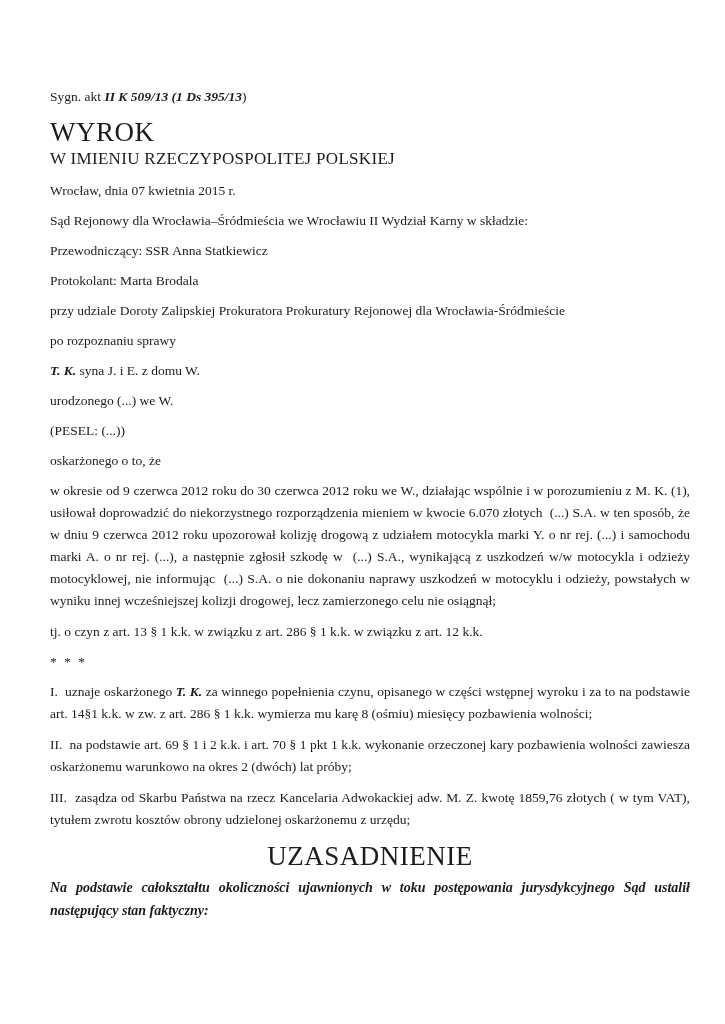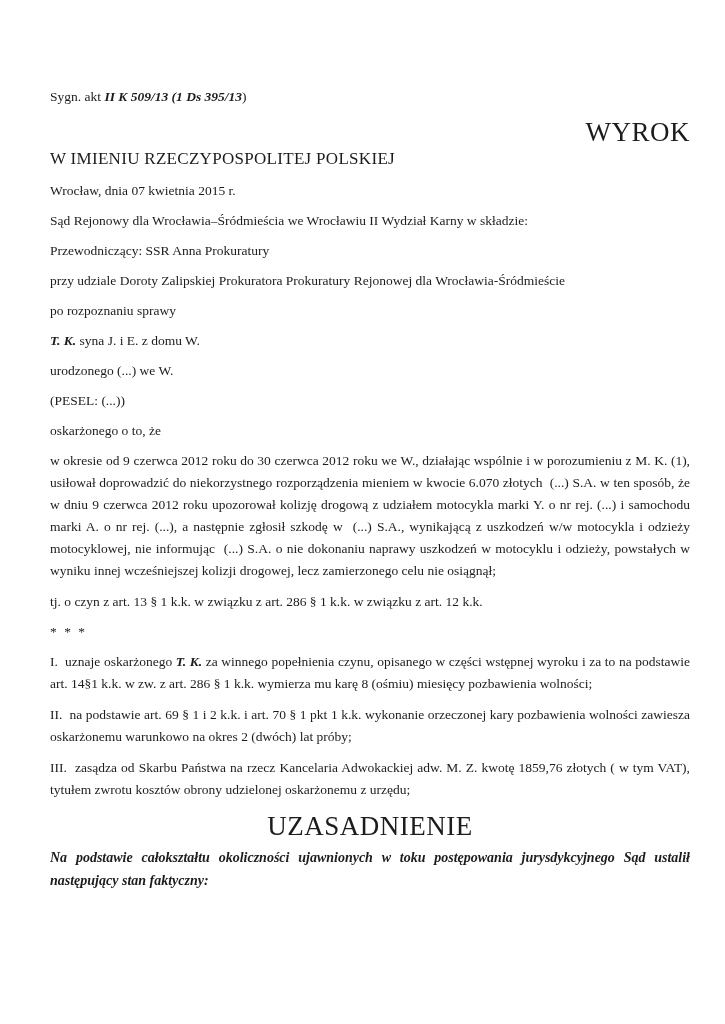--- a/index.html
+++ b/index.html
@@ -30,21 +30,21 @@
   .justify {
     text-align: justify;
     line-height: 22px;
     margin-bottom: 9px;
   }
   .title {
     margin: 2px 0 0 0;
     font-size: 27px;
     font-weight: normal;
     line-height: 32px;
-    text-align: right;
+    text-align: left;
     letter-spacing: 0.5px;
   }
   .subtitle {
     margin: 0 0 10px 0;
     font-size: 17px;
     font-weight: normal;
     line-height: 22px;
     text-align: left;
     letter-spacing: 0.3px;
   }
@@ -79,22 +79,23 @@
 
   <p class="line"><span>Sygn. akt </span><span class="bi">II K 509/13 (1 Ds 395/13</span><span>)</span></p>
 
   <h1 class="title">WYROK</h1>
   <h2 class="subtitle">W IMIENIU RZECZYPOSPOLITEJ POLSKIEJ</h2>
 
   <p class="line">Wrocław, dnia 07 kwietnia 2015 r.</p>
 
   <p class="line">Sąd Rejonowy dla Wrocławia–Śródmieścia we Wrocławiu II Wydział Karny w składzie:</p>
 
-  <p class="line">Przewodniczący: SSR Anna Prokuratury</p>
+  <p class="line">Przewodniczący: SSR Anna Statkiewicz</p>
 
+  <p class="line">Protokolant: Marta Brodala</p>
 
   <p class="line">przy udziale Doroty Zalipskiej Prokuratora Prokuratury Rejonowej dla Wrocławia-Śródmieście</p>
 
   <p class="line">po rozpoznaniu sprawy</p>
 
   <p class="line"><span class="bi">T. K.</span><span> syna J. i E. z domu W.</span></p>
 
   <p class="line">urodzonego (...) we W.</p>
 
   <p class="line">(PESEL: (...))</p>

